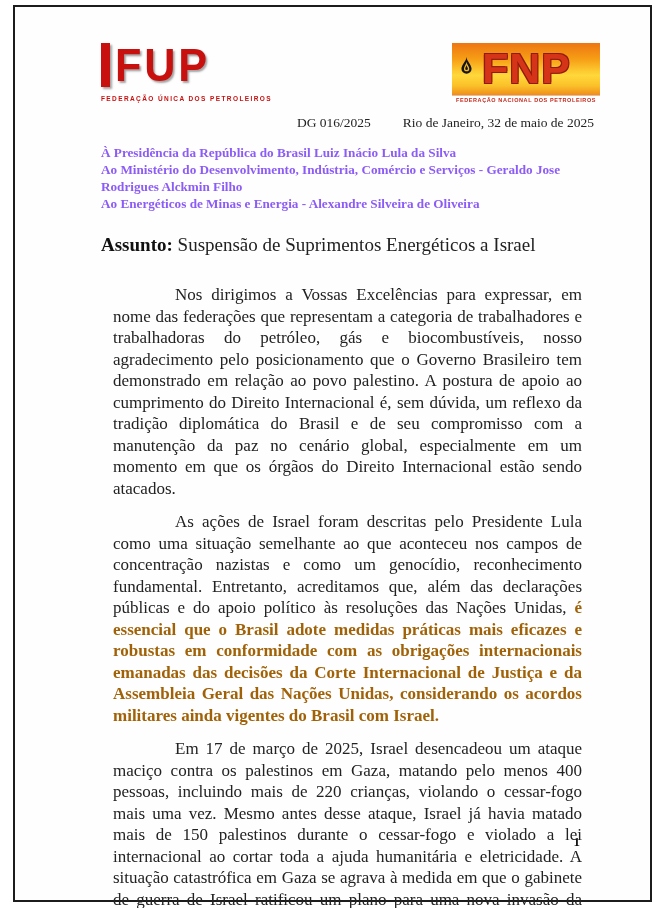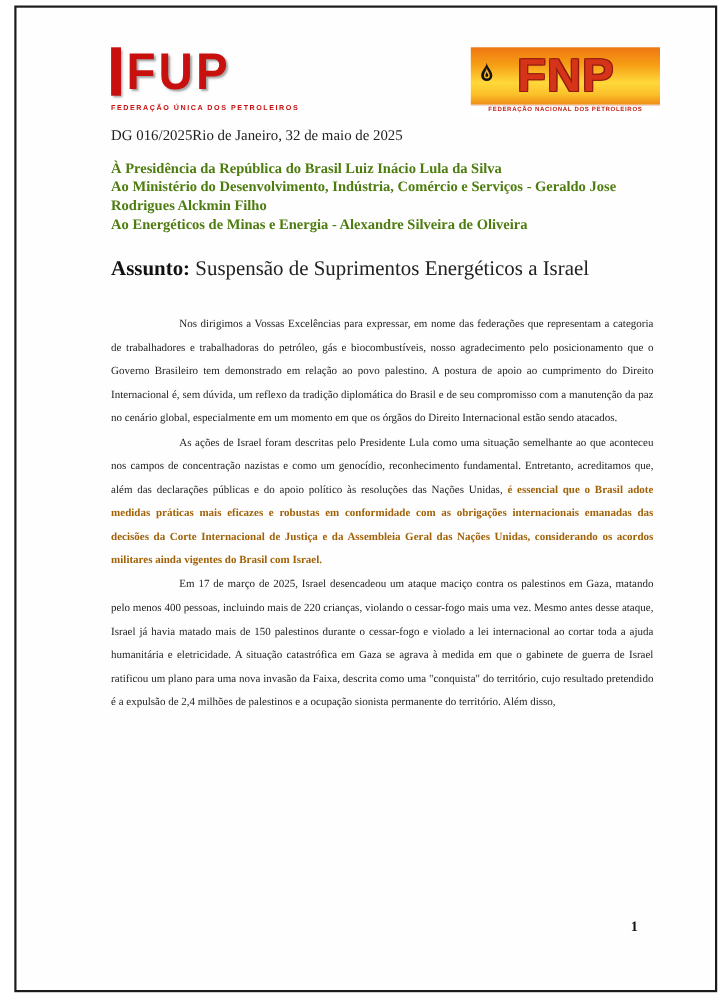--- a/index.html
+++ b/index.html
@@ -48,21 +48,21 @@
   }
   .fup-tagline {
     margin-top: 4px;
     font-family: "Liberation Sans", sans-serif;
     font-weight: bold;
     font-size: 6.5px;
     letter-spacing: 1.4px;
     color: #c8100f;
     white-space: nowrap;
   }
-  .fnp-logo { width: 172px; margin-right: -6px; }
+  .fnp-logo { width: 148px; margin-right: -6px; }
   .fnp-main {
     position: relative;
     height: 52px;
     background: linear-gradient(to bottom, #ee7612 0%, #f69d15 30%, #fvd 0, #ffd83a 62%, #fbc12a 82%, #ef8d18 100%);
     background: linear-gradient(to bottom, #ee7612 0%, #f69d15 30%, #ffd83a 62%, #fbc12a 82%, #ef8d18 100%);
     display: flex;
     align-items: center;
     justify-content: center;
   }
   .fnp-letters {
@@ -88,56 +88,57 @@
     font-weight: bold;
     font-size: 5.5px;
     letter-spacing: 0.6px;
     color: #c3271a;
     text-align: center;
     white-space: nowrap;
   }
   
   .ref-row {
     display: flex;
-    justify-content: flex-start;
+    justify-content: flex-end;
     margin-top: 6px;
     margin-left: 8px;
     font-size: 13.5px;
     color: #222;
+    gap: 32px;
   }
   
   .recipients { margin-top: 13px; margin-left: 8px; }
   .recipients p {
     margin: 0;
     font-weight: bold;
     font-size: 13.2px;
     line-height: 17px;
-    color: #4d7c0f;
+    color: #8b5cf6;
   }
   
   .subject {
     margin: 22px 0 0 8px;
     font-size: 19px;
     color: #222;
   }
   .subject b { color: #111; }
   
   .body-block { margin-top: 28px; margin-left: 8px; }
   .salutation {
     margin: 0;
     text-indent: 62px;
     font-size: 13px;
     line-height: 21px;
     color: #222;
   }
   .par {
-    margin: 0;
+    margin: 12px;
     text-align: justify;
     text-indent: 62px;
-    font-size: 10px;
+    font-size: 17px;
     line-height: 21.5px;
     color: #222;
   }
   .par .bold { font-weight: bold; color: #a16207; }
   
   .page-number {
     position: absolute;
     right: 70px; bottom: 50px;
     font-weight: bold;
     font-size: 13px;

